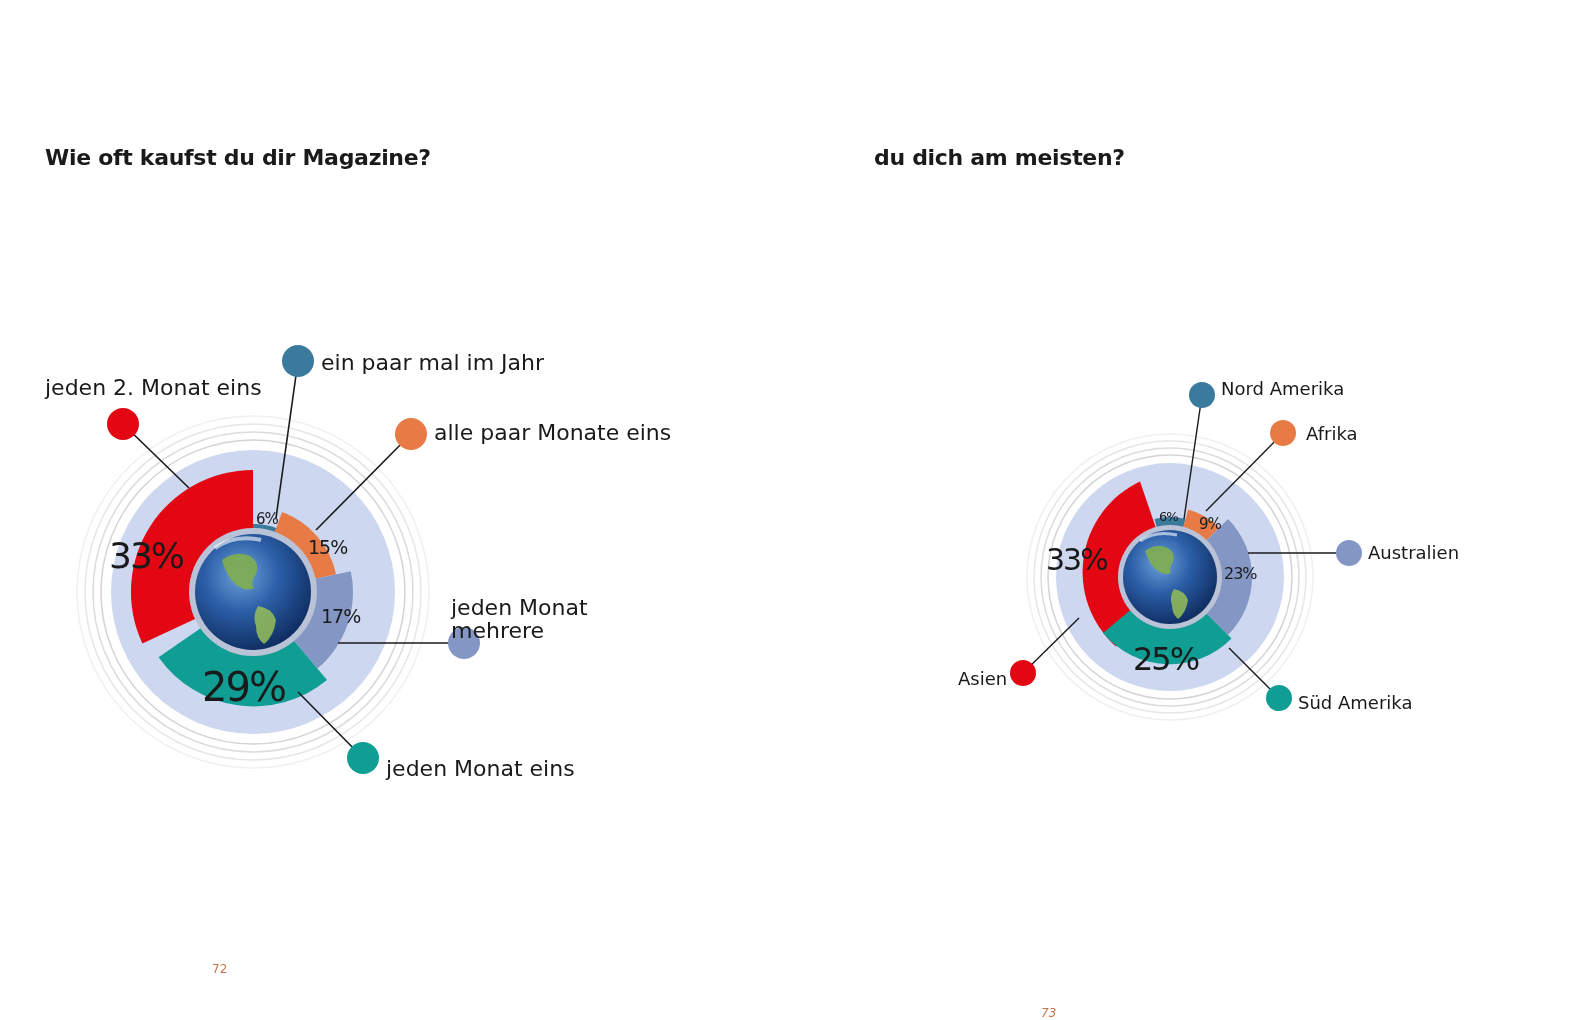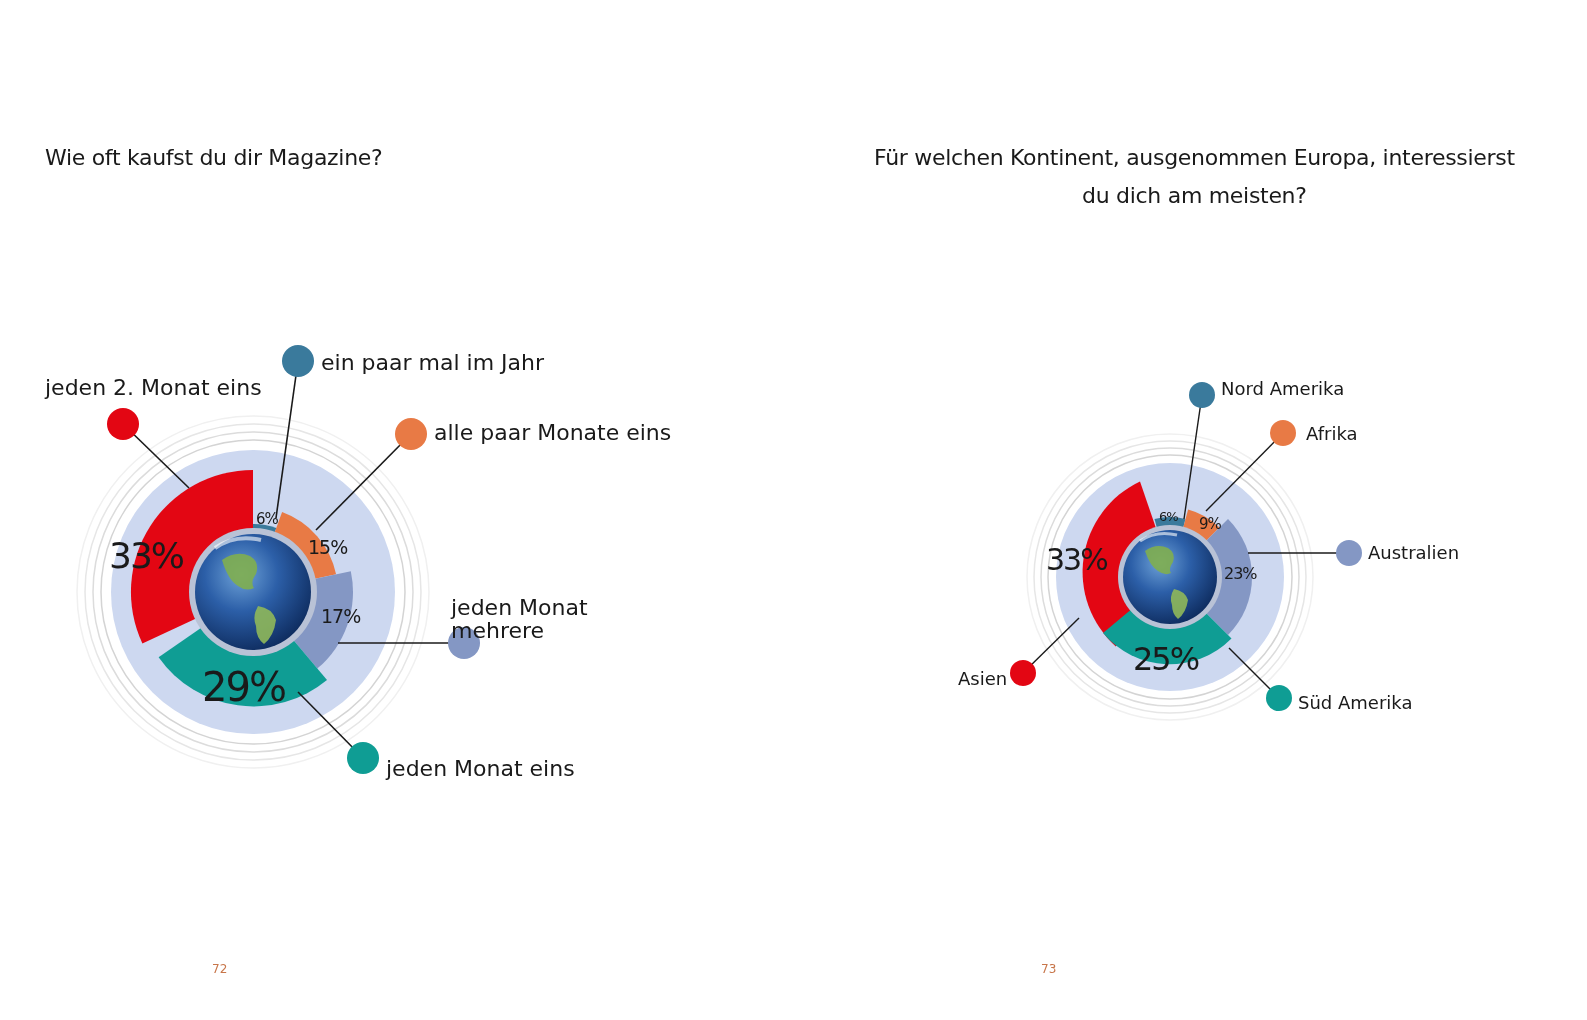--- a/index.html
+++ b/index.html
@@ -1,32 +1,31 @@
 <!DOCTYPE html>
 <html><head>
 <meta charset="utf-8">
 <style>
   html, body { margin:0; padding:0; background:#ffffff; }
   body { width:1587px; height:1020px; position:relative; overflow:hidden; font-family:"DejaVu Sans", "Liberation Sans", sans-serif; color:#1a1a1a; }
-  .title { position:absolute; font-size:22px; line-height:38px; font-weight:normal; letter-spacing:-0.3px;text-align:center; }
+  .title { position:absolute; font-size:22px; line-height:38px; font-weight:bold; letter-spacing:-0.3px; }
   .page-num { position:absolute; font-size:12px; color:#c8764a; }
   svg.chart { position:absolute; left:0; top:0; }
   .lbl { font-family:"DejaVu Sans", "Liberation Sans", sans-serif; fill:#1a1a1a; }
 </style>
 </head>
 <body>
 
 <div class="title" style="left:45px; top:139px;">Wie oft kaufst du dir Magazine?</div>
 <div class="title" style="left:874px; top:139px;">
-  <div>Für welchen Kontinent, ausgenommen Europa, interessierst</div>
   <div>du dich am meisten?</div>
 </div>
 
 <div class="page-num" style="left:212px; top:962px;">72</div>
-<div class="page-num" style="left:1041px; top:962px;">73</div>
+<div class="page-num" style="left:1041px; top:1006px;font-style:italic;">73</div>
 
 <svg class="chart" width="1587" height="1020" viewBox="0 0 1587 1020">
   <defs>
     <radialGradient id="globeGrad" cx="40%" cy="35%" r="70%">
       <stop offset="0%" stop-color="#6fa3d8"></stop>
       <stop offset="45%" stop-color="#2c5fa8"></stop>
       <stop offset="100%" stop-color="#0d2a5c"></stop>
     </radialGradient>
   </defs>
 

